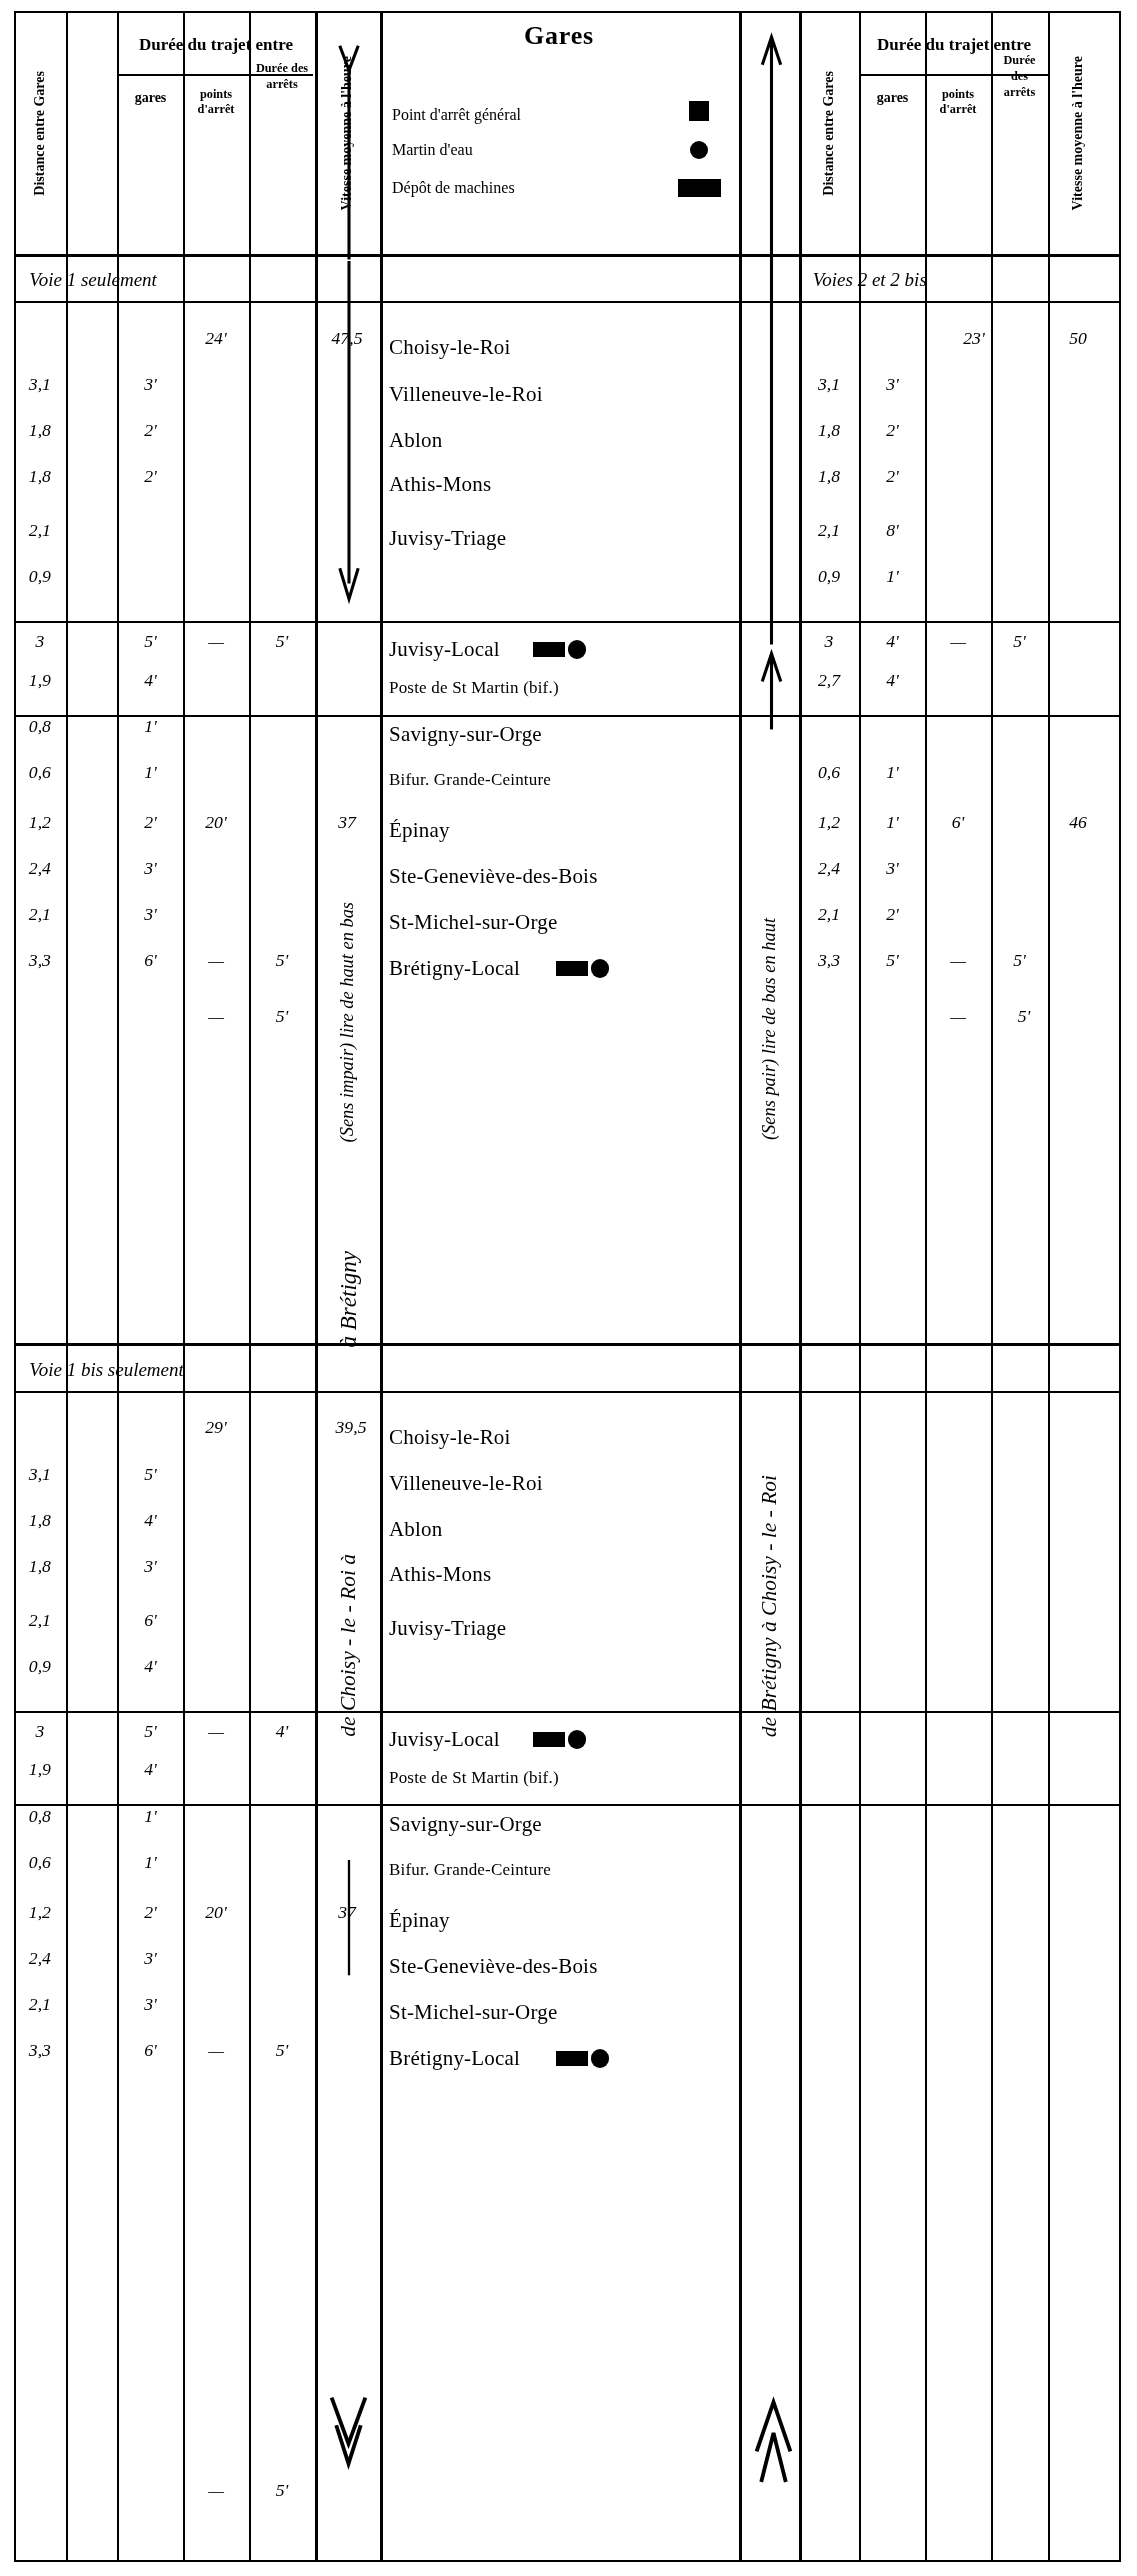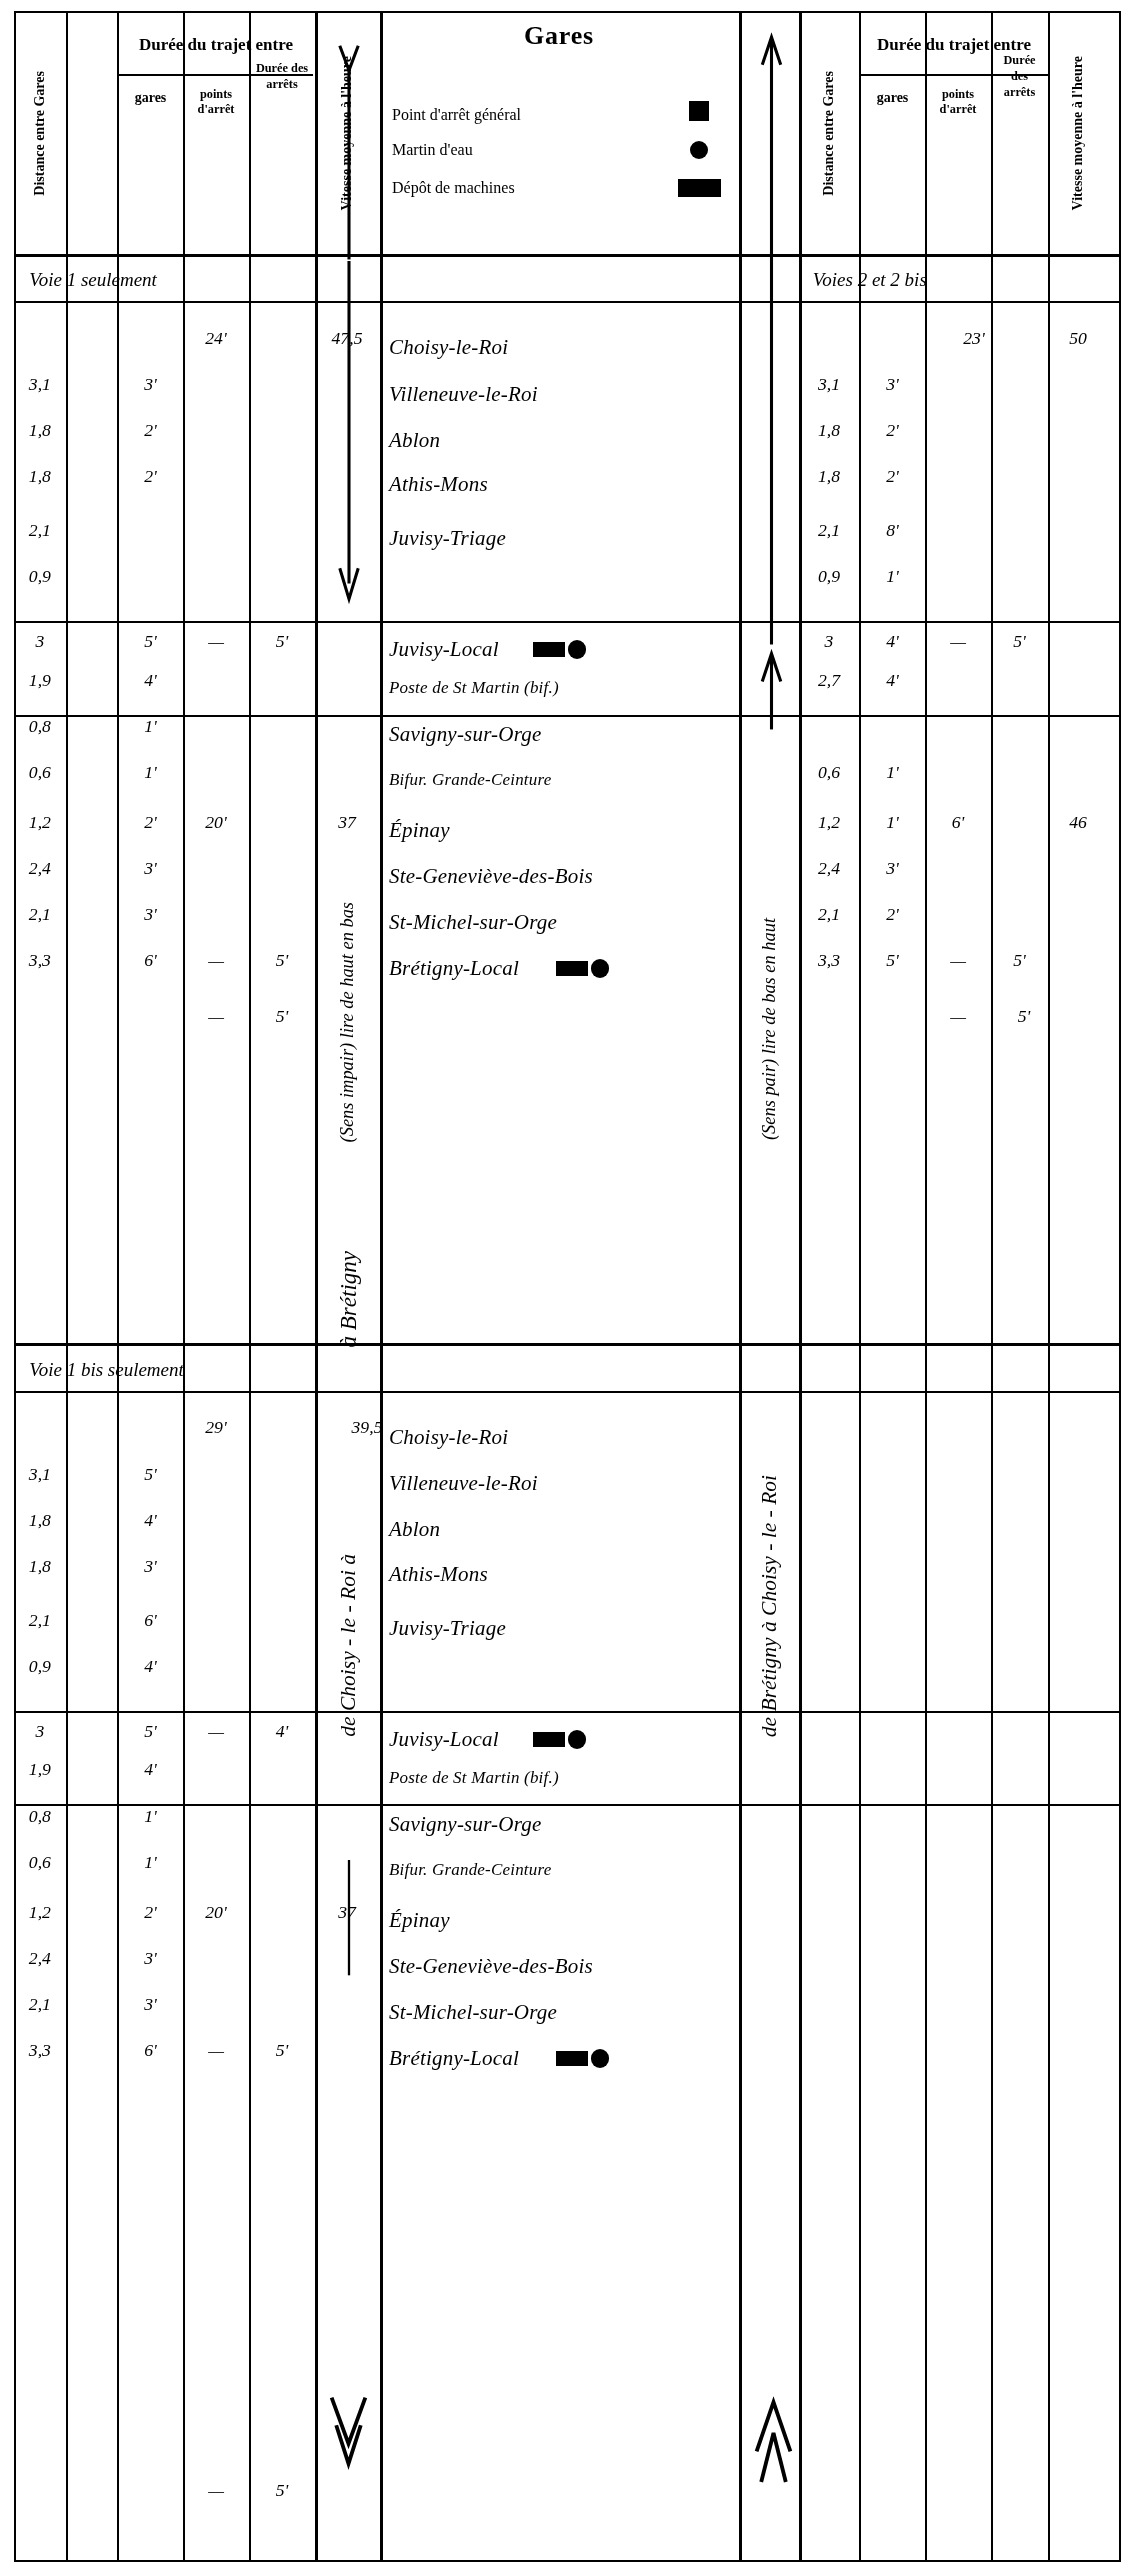--- a/index.html
+++ b/index.html
@@ -9,21 +9,21 @@
 
   
   .vr{position:absolute;top:0;bottom:0;width:1.5px;background:#000;}
   .vr.thick{width:3.1px;}
   
   .hr{position:absolute;left:0;right:0;height:1.5px;background:#000;}
   .hr.thick{height:3.1px;}
 
   .cell{position:absolute;box-sizing:border-box;display:flex;align-items:center;justify-content:center;text-align:center;font-family:"Liberation Serif",serif;}
   .num{font-style:italic;font-size:17.7px;}
-  .gare{font-style:italic;font-size:21px;letter-spacing:0.2px;white-space:nowrap;}
+  .gare{font-size:21px;letter-spacing:0.2px;white-space:nowrap;}
   .gare.small{font-size:17px;}
   .hdr{font-size:17px;font-weight:bold;line-height:1.05;}
   .hdr.sm{font-size:14px;font-weight:bold;}
   .hdr.xs{font-size:12.3px;font-weight:bold;}
   .vtext{writing-mode:vertical-rl;transform:rotate(180deg);white-space:nowrap;}
   .legend{font-size:16px;font-style:normal;}
   .gareshead{font-size:26px;font-weight:bold;letter-spacing:0.8px;}
   .voie{font-style:italic;font-size:19px;}
 
   .sym-dep{display:inline-block;width:32px;height:15.4px;background:#000;vertical-align:middle;}
@@ -284,21 +284,21 @@
       <div class="cell num" style="left:15.4px;top:945px;width:49px;height:31px;">3,3</div>
       <div class="cell num" style="left:120px;top:945px;width:61px;height:31px;">6'</div>
       <div class="cell num" style="left:186px;top:945px;width:60px;height:31px;">—</div>
       <div class="cell num" style="left:252px;top:945px;width:60px;height:31px;">5'</div>
       <div class="cell num" style="left:802px;top:945px;width:54px;height:31px;">3,3</div>
       <div class="cell num" style="left:862px;top:945px;width:61px;height:31px;">5'</div>
       <div class="cell num" style="left:928px;top:945px;width:60px;height:31px;">—</div>
       <div class="cell num" style="left:994px;top:945px;width:51px;height:31px;">5'</div>
       <div class="cell gare" style="left:389px;top:1420px;width:346px;height:34px;justify-content:flex-start;">Choisy-le-Roi</div>
       <div class="cell num" style="left:186px;top:1412px;width:60px;height:31px;">29'</div>
-      <div class="cell num" style="left:334px;top:1412px;width:58px;height:31px;padding-left:8px;">39,5</div>
+      <div class="cell num" style="left:318px;top:1412px;width:58px;height:31px;padding-left:8px;">39,5</div>
       <div class="cell gare" style="left:389px;top:1466px;width:346px;height:34px;justify-content:flex-start;">Villeneuve-le-Roi</div>
       <div class="cell num" style="left:15.4px;top:1459px;width:49px;height:31px;">3,1</div>
       <div class="cell num" style="left:120px;top:1459px;width:61px;height:31px;">5'</div>
       <div class="cell gare" style="left:389px;top:1512px;width:346px;height:34px;justify-content:flex-start;">Ablon</div>
       <div class="cell num" style="left:15.4px;top:1505px;width:49px;height:31px;">1,8</div>
       <div class="cell num" style="left:120px;top:1505px;width:61px;height:31px;">4'</div>
       <div class="cell gare" style="left:389px;top:1557px;width:346px;height:34px;justify-content:flex-start;">Athis-Mons</div>
       <div class="cell num" style="left:15.4px;top:1551px;width:49px;height:31px;">1,8</div>
       <div class="cell num" style="left:120px;top:1551px;width:61px;height:31px;">3'</div>
       <div class="cell gare" style="left:389px;top:1611px;width:346px;height:34px;justify-content:flex-start;">Juvisy-Triage</div>

